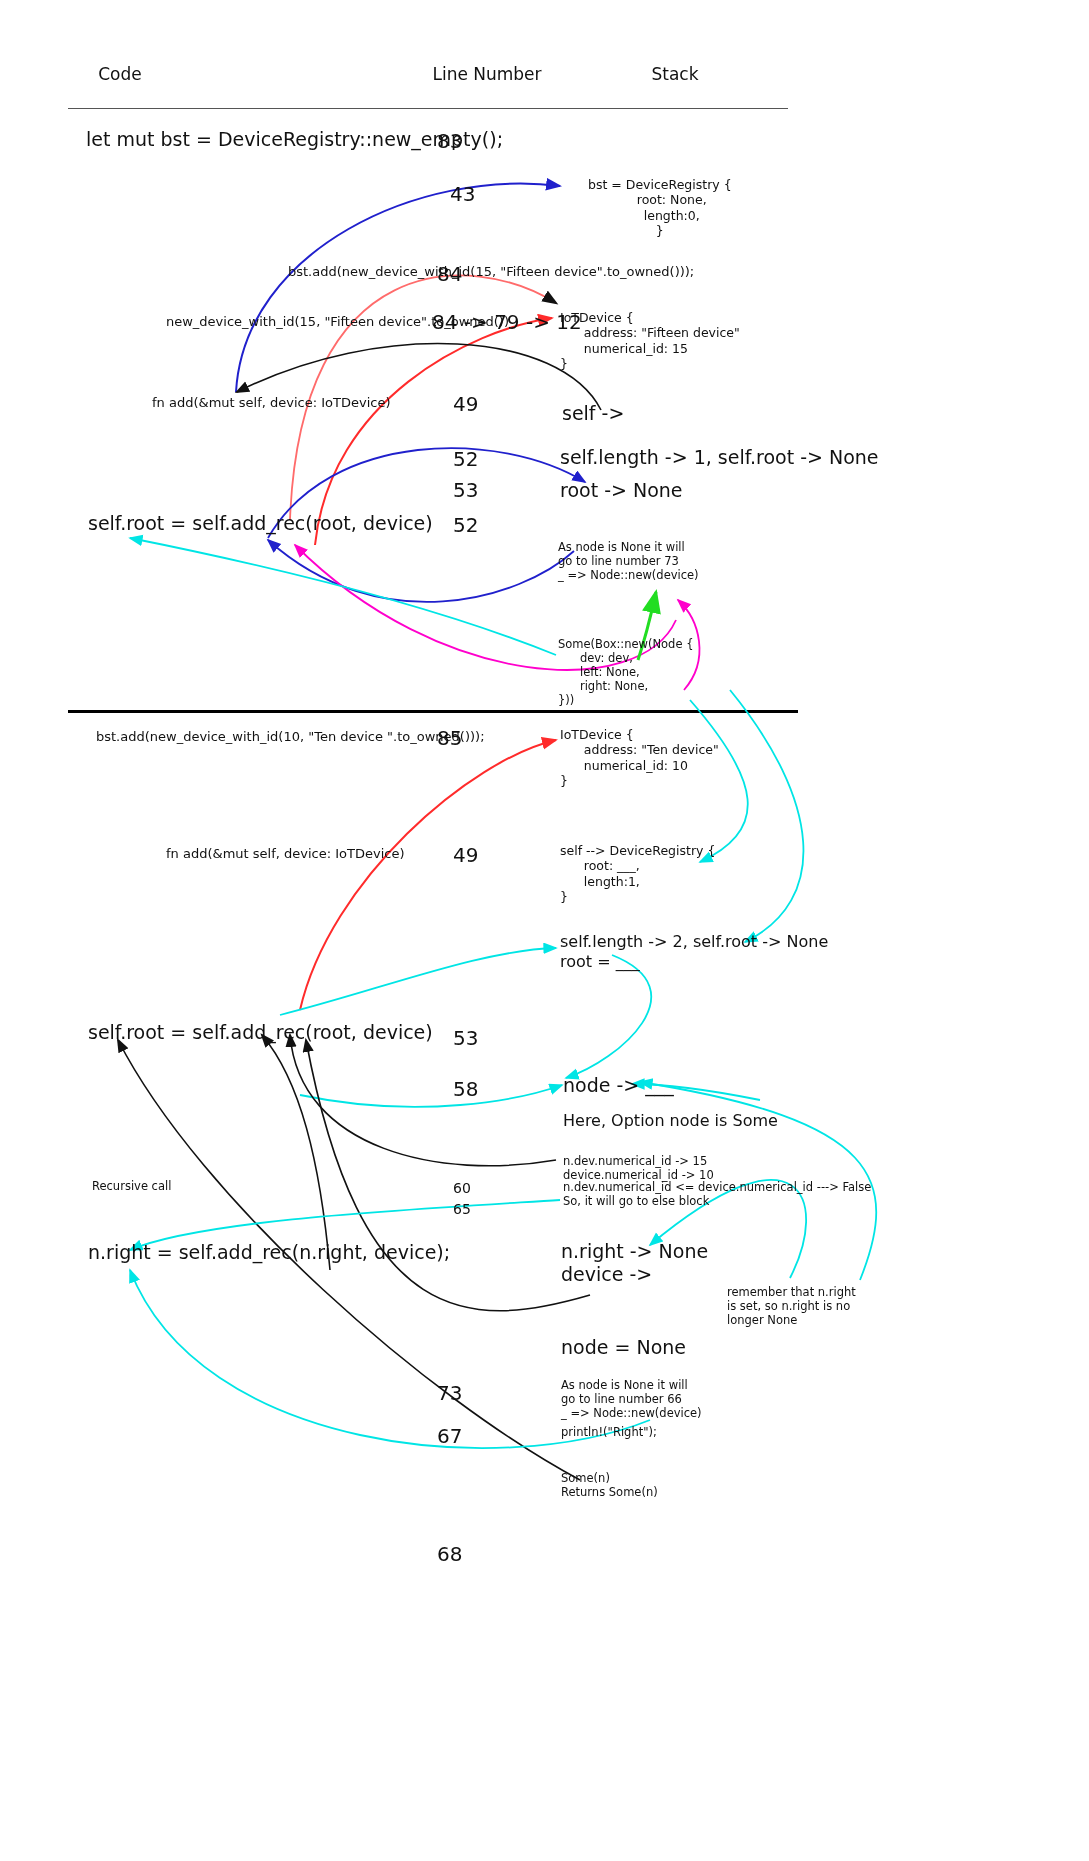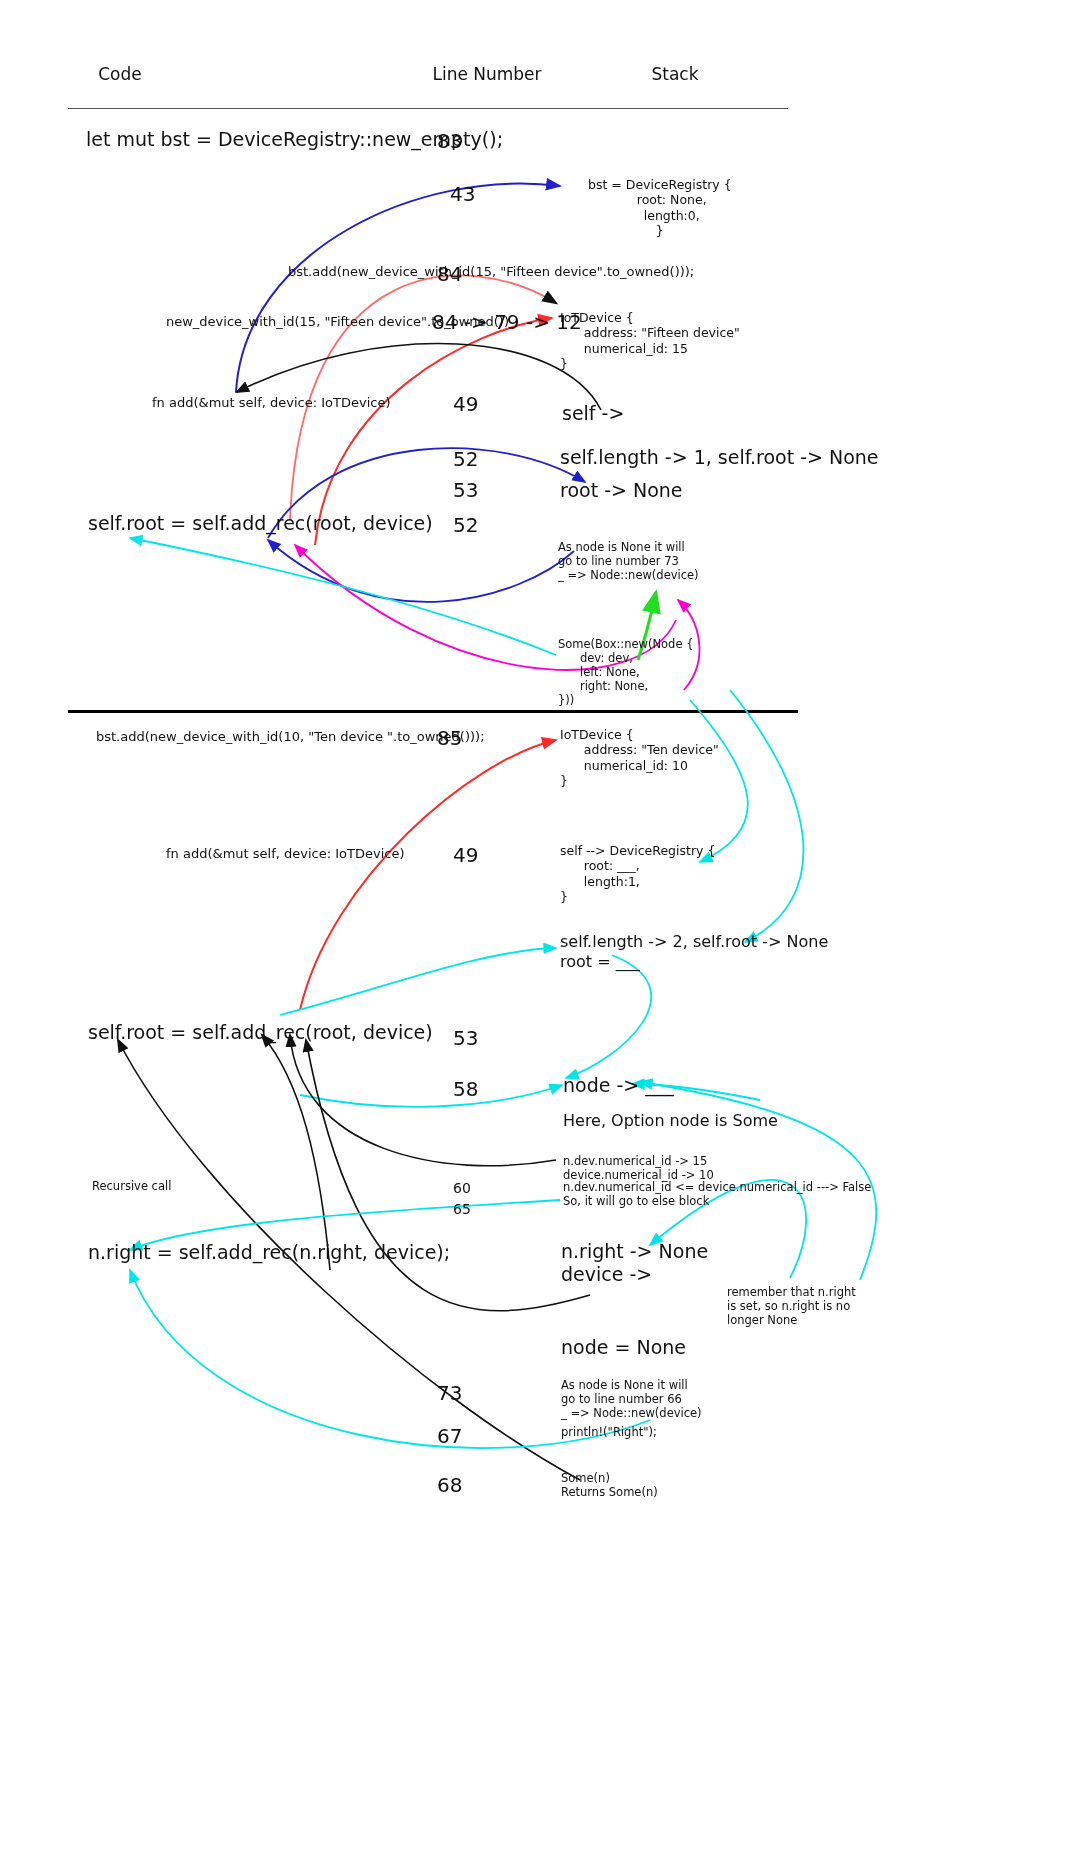--- a/index.html
+++ b/index.html
@@ -173,21 +173,21 @@
   <div class="lbl stack-lg" style="left:561px; top:1336px;">node = None</div>
 
   <div class="lbl lineno" style="left:437px; top:1381px;">73</div>
   <div class="lbl stack-xs" style="left:561px; top:1378px;">As node is None it will
 go to line number 66
 _ =&gt; Node::new(device)</div>
 
   <div class="lbl lineno" style="left:437px; top:1424px;">67</div>
   <div class="lbl stack-xs" style="left:561px; top:1425px;">println!("Right");</div>
 
-  <div class="lbl lineno" style="left:437px; top:1473px;">68</div>
+  <div class="lbl lineno" style="left:437px; top:1542px;">68</div>
   <div class="lbl stack-xs" style="left:561px; top:1471px;">Some(n)
 Returns Some(n)</div>
 
   <svg class="arrows" viewBox="0 0 1089 1861">
     <defs>
       <marker id="ah-blue" markerWidth="9" markerHeight="9" refX="7" refY="3.2" orient="auto">
         <path d="M0,0 L8,3.2 L0,6.4 z" fill="#2020cc"></path>
       </marker>
       <marker id="ah-red" markerWidth="9" markerHeight="9" refX="7" refY="3.2" orient="auto">
         <path d="M0,0 L8,3.2 L0,6.4 z" fill="#ff2b2b"></path>

